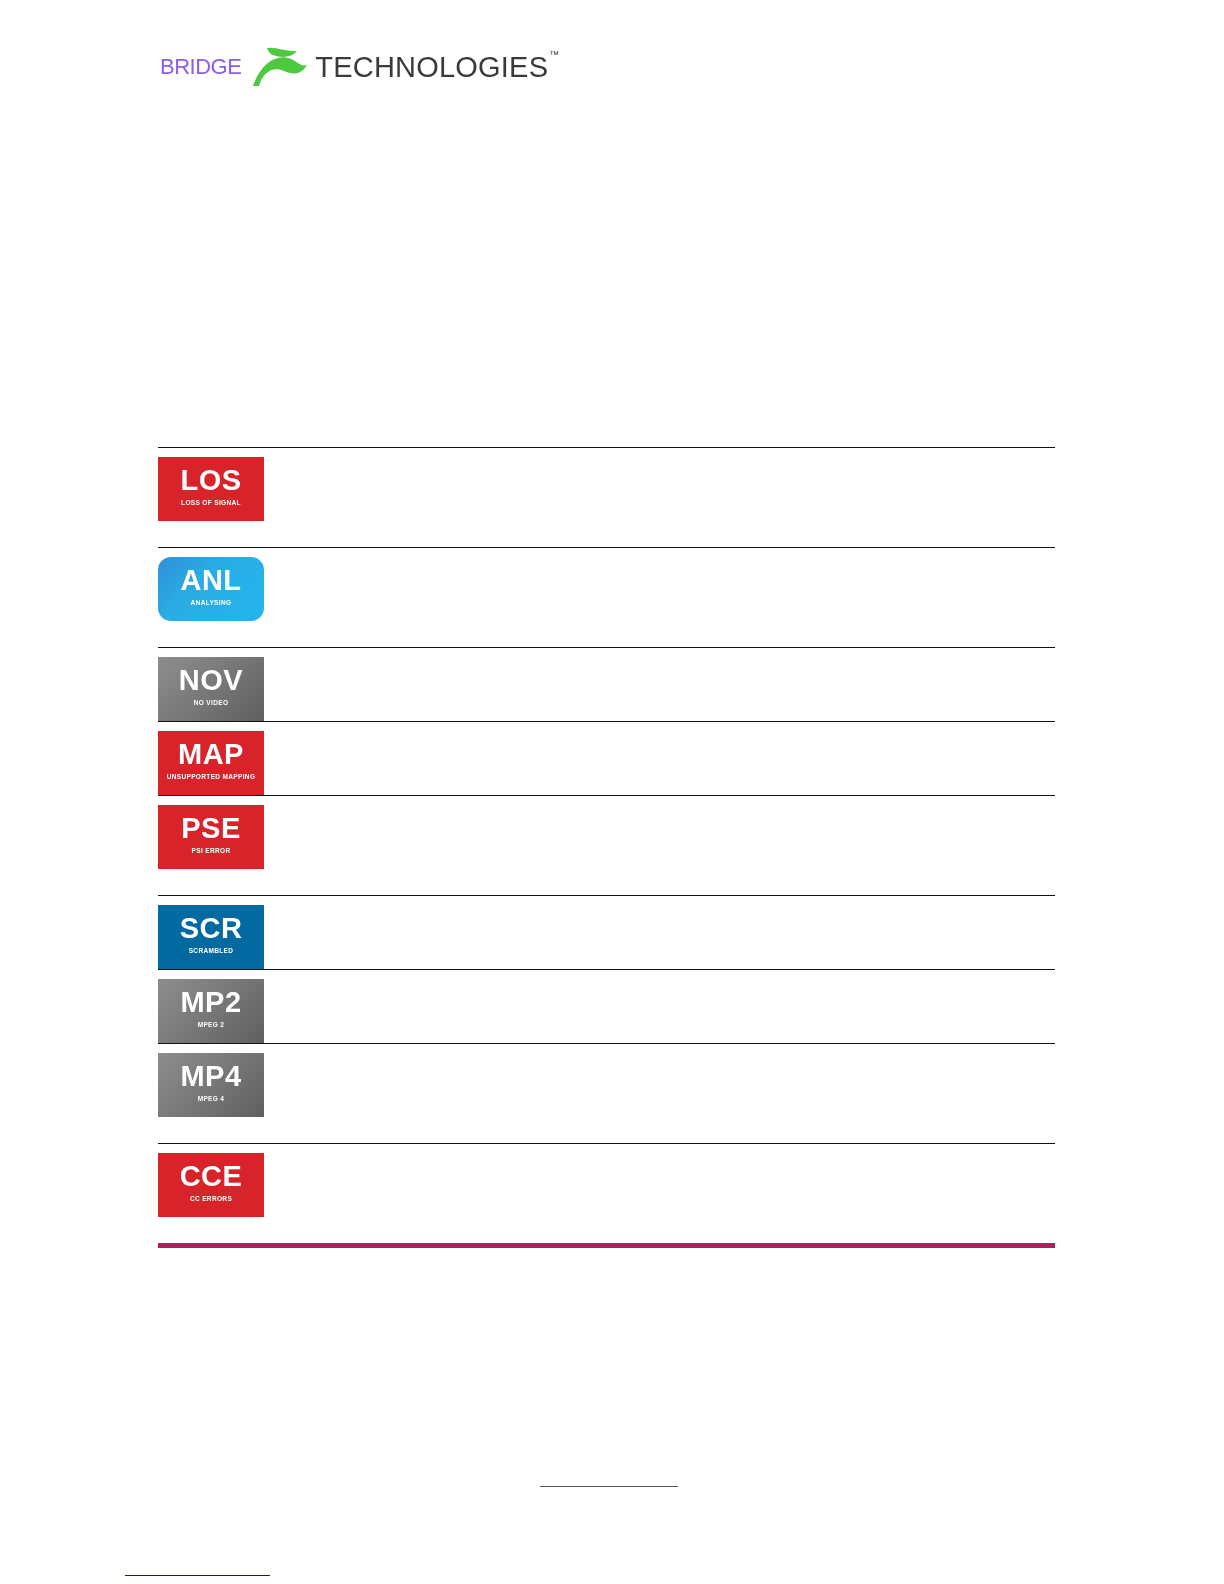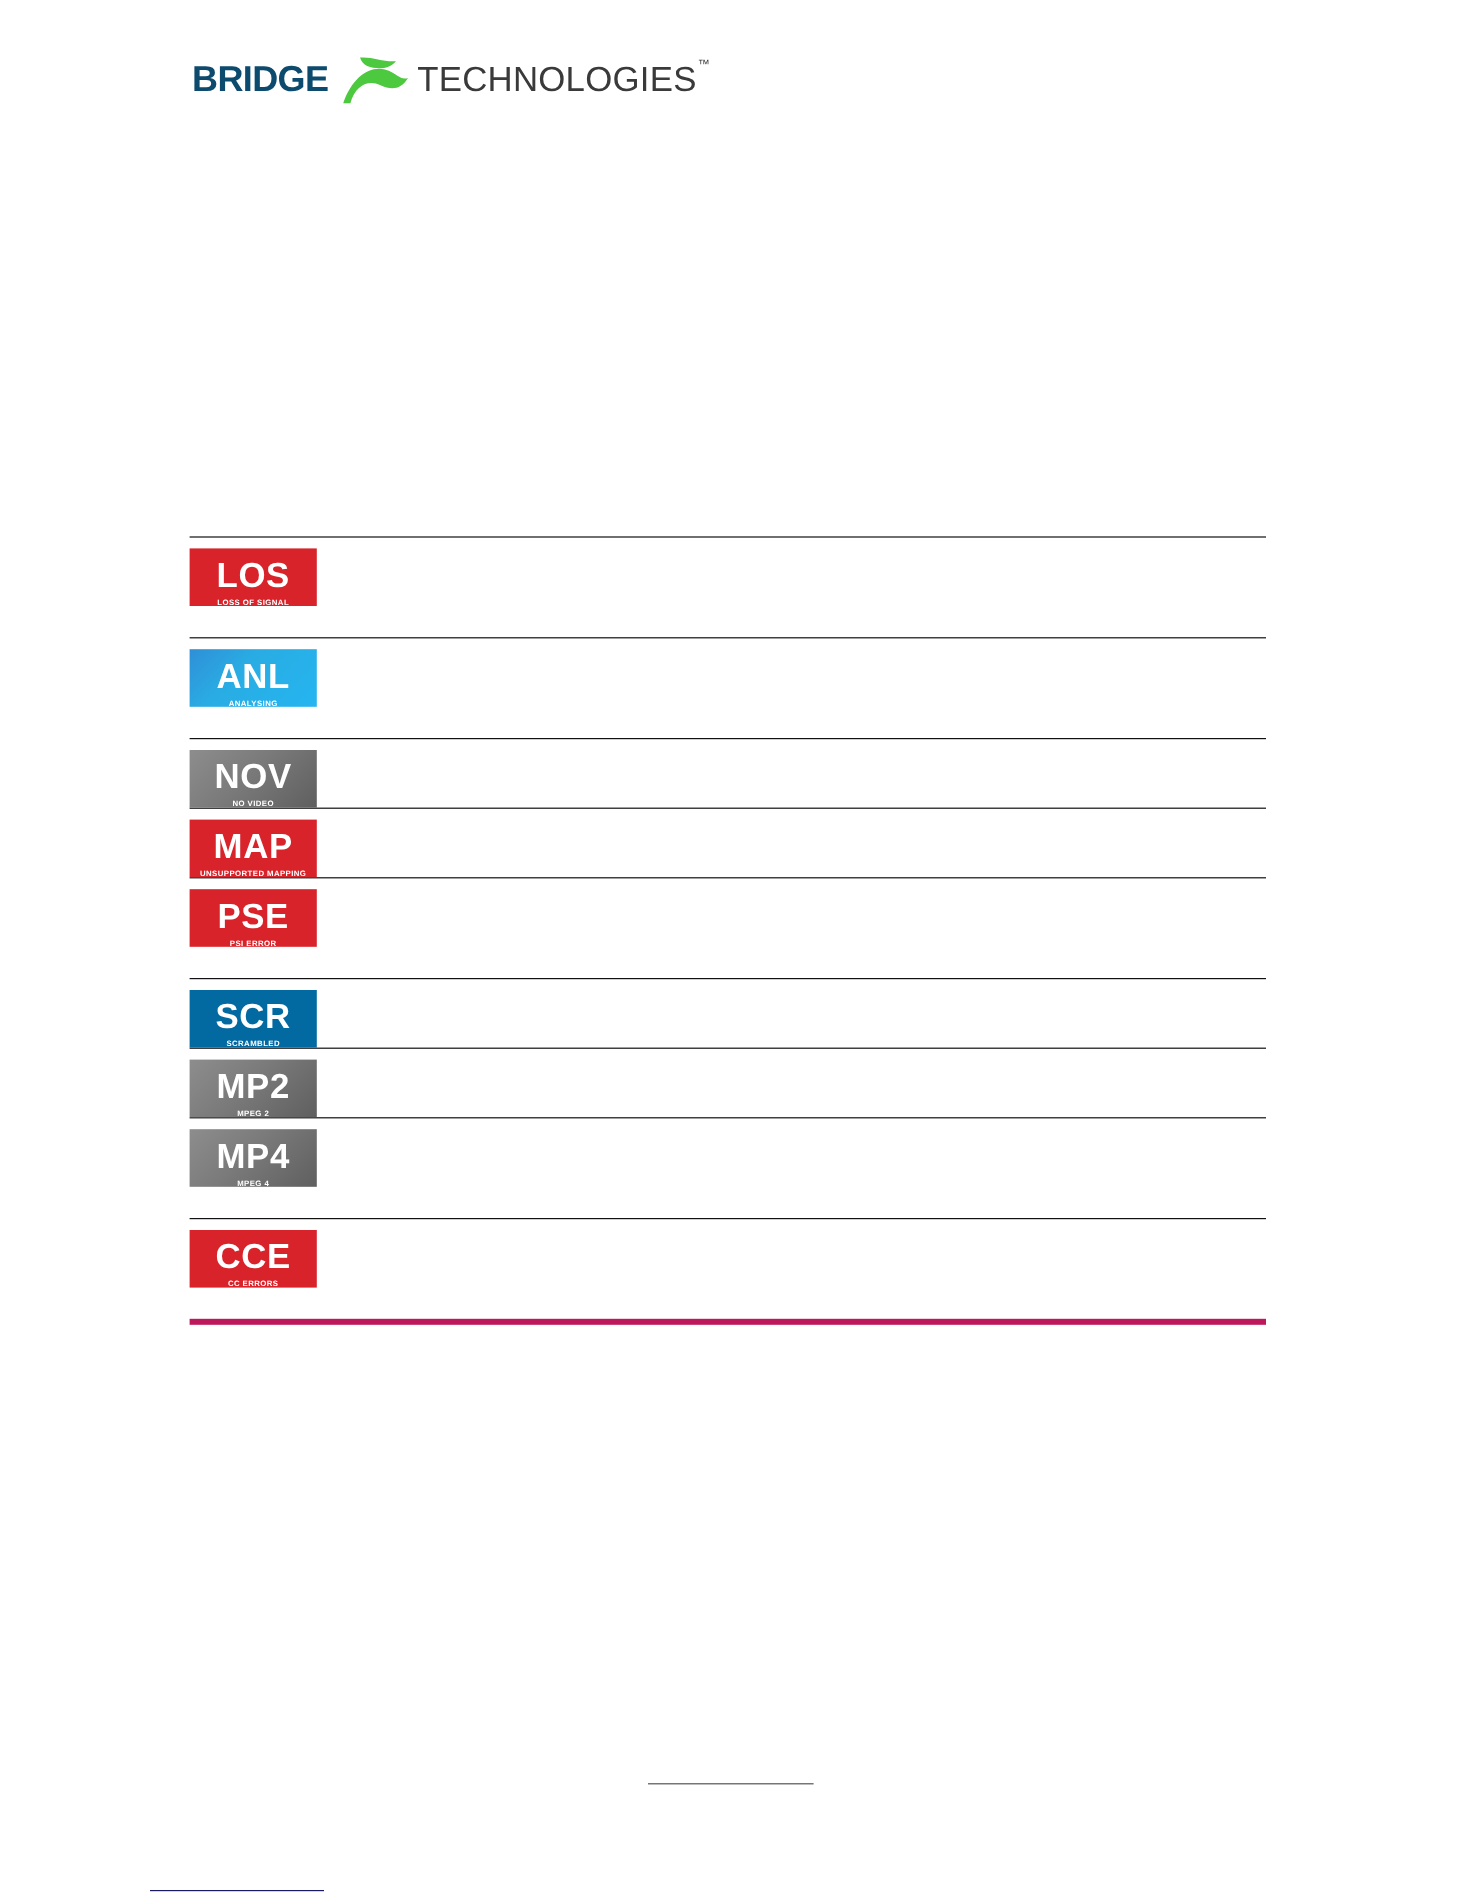--- a/index.html
+++ b/index.html
@@ -19,24 +19,24 @@
   .logo-block {
     position: absolute;
     left: 160px;
     top: 42px;
     height: 50px;
     display: flex;
     align-items: center;
   }
   .logo-bridge {
     font-family: "Liberation Sans", sans-serif;
-    font-weight: bold;
-    font-size: 30px;
+    font-weight: normal;
+    font-size: 22px;
     letter-spacing: -0.5px;
-    color: #0c4a6e;
+    color: #8b5cf6;
     line-height: 1;
   }
   .logo-swoosh {
     width: 58px;
     height: 44px;
     margin: 0 6px 0 10px;
     position: relative;
     display: inline-block;
   }
   .logo-swoosh svg { display: block; }
@@ -83,21 +83,21 @@
   .cell-desc {
     padding: 10px 0 10px 14px;
     font-size: 13px;
     color: #111111;
     line-height: 1.45;
   }
 
   
   .badge {
     width: 106px;
-    height: 48px;
+    height: 64px;
     position: relative;
     display: block;
     overflow: hidden;
   }
   .badge .badge-code {
     position: absolute;
     left: 0;
     right: 0;
     top: 9px;
     text-align: center;
@@ -119,20 +119,21 @@
     font-size: 6.5px;
     letter-spacing: 0.35px;
     line-height: 1;
     color: #ffffff;
   }
 
   .badge.red   { background: #d8232a; }
   .badge.green { background: #0369a1; }
   .badge.blue  {
     background: linear-gradient(135deg, #2f8fd8 0%, #29ace3 38%, #25b5f0 100%);
+    border-radius: 13px;
   }
   .badge.gray  {
     background: linear-gradient(135deg, #8d8d8d 0%, #7a7a7a 45%, #5f5f5f 100%);
   }
 
   
   .row-tall .cell-badge { padding-top: 9px; padding-bottom: 26px; }
   .row-short .cell-badge { padding-top: 9px; padding-bottom: 0; }
 
   

